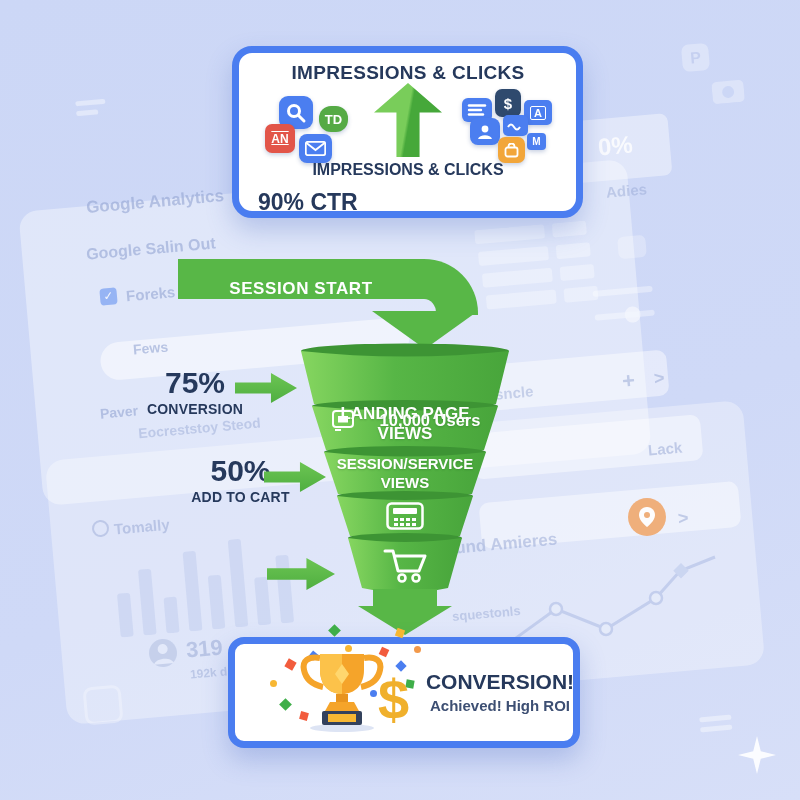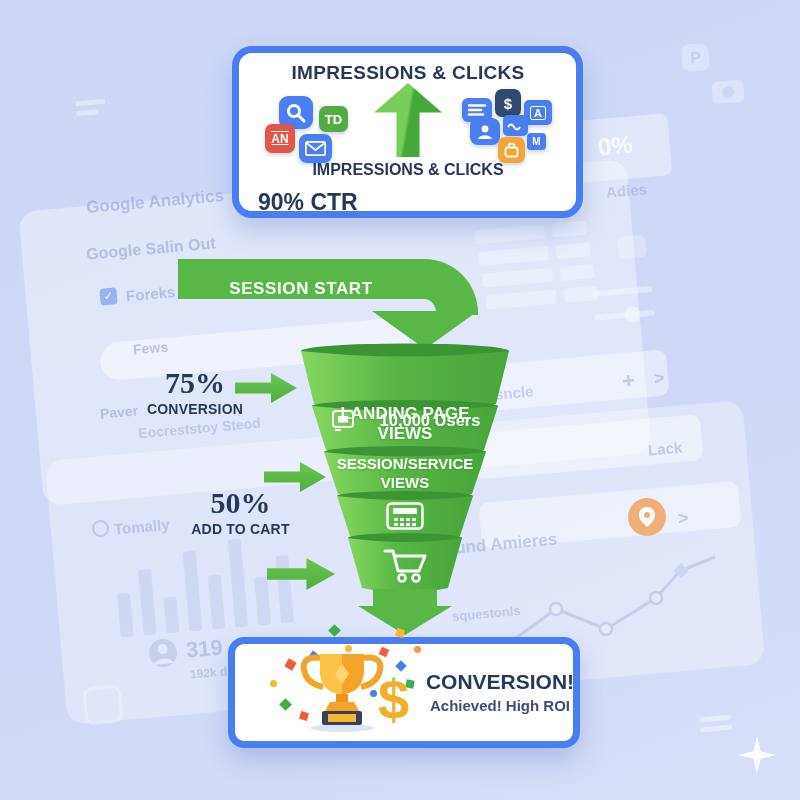--- a/index.html
+++ b/index.html
@@ -19,21 +19,21 @@
   .frame-box{box-sizing:border-box;background:#ffffff;border:7px solid #4a7df0;box-shadow:0 12px 26px rgba(70,100,190,0.28);}
   
   .icon-sq{display:flex;align-items:center;justify-content:center;color:#fff;font-weight:bold;box-shadow:0 2px 4px rgba(40,70,140,0.25);}
   
   .banner{background:#58b747;color:#fff;font-weight:bold;display:flex;align-items:flex-end;justify-content:center;letter-spacing:0.6px;}
   .elbow{width:12px;height:16px;border-top:40px solid #58b747;border-right:42px solid #58b747;border-top-right-radius:54px;}
   .down-arrowhead{background:#58b747;clip-path:polygon(0 0,100% 0,50% 100%);}
   .green-arrow-right{background:linear-gradient(180deg,#6cc553,#4fae40);clip-path:polygon(0 32%,58% 32%,58% 0,100% 50%,58% 100%,58% 68%,0 68%);}
   .up-arrow{background:linear-gradient(100deg,#79cd5a 48%,#46a83a 52%);clip-path:polygon(50% 0%,100% 40%,67% 40%,67% 100%,33% 100%,33% 40%,0% 40%);}
   .funnel-text{color:#fff;font-weight:bold;text-align:center;text-shadow:0 1px 2px rgba(20,80,20,0.25);}
-  .metric-value{font-size:30px;font-weight:bold;color:#26395c;text-align:center;line-height:1;font-family:Liberation Serif, serif;}
+  .metric-value{font-size:30px;font-weight:bold;color:#26395c;text-align:center;line-height:1;}
   .metric-label{font-size:14px;font-weight:bold;color:#26395c;text-align:center;letter-spacing:0.2px;line-height:1.25;}
   .confetti{position:absolute;}
 </style>
 </head>
 <body>
 
 <div id="canvas">
 
   <div class="abs bg-card" style="left:30px;top:185px;width:610px;height:295px;"></div>
   <div class="abs bg-card" style="left:55px;top:430px;width:700px;height:265px;background:rgba(255,255,255,0.33);"></div>
@@ -148,21 +148,21 @@
 
   <div class="abs frame-box" style="left:232px;top:46px;width:351px;height:172px;border-radius:20px;"></div>
   <div class="abs navy" style="left:248px;top:62px;width:320px;text-align:center;font-size:19px;font-weight:bold;letter-spacing:0.3px;">IMPRESSIONS &amp; CLICKS</div>
 
   <div class="abs icon-sq" style="left:279px;top:96px;width:34px;height:33px;background:#4b7ef0;border-radius:9px;">
     <svg width="22" height="22" viewBox="0 0 22 22">
         <circle cx="9" cy="9" r="5.5" fill="none" stroke="#fff" stroke-width="3"></circle>
         <line x1="13.5" y1="13.5" x2="19" y2="19" stroke="#fff" stroke-width="3" stroke-linecap="round"></line>
       </svg>
   </div>
-  <div class="abs icon-sq" style="left:319px;top:106px;width:29px;height:26px;background:#55aa45;border-radius:7px;font-size:13px;">
+  <div class="abs icon-sq" style="left:319px;top:106px;width:29px;height:26px;background:#55aa45;border-radius:12px;font-size:13px;">
     <span>TD</span>
   </div>
   <div class="abs icon-sq" style="left:265px;top:124px;width:30px;height:29px;background:#e25549;border-radius:7px;font-size:12px;">
     <span style="text-decoration:underline overline;">AN</span>
   </div>
   <div class="abs icon-sq" style="left:299px;top:134px;width:33px;height:29px;background:#4b7ef0;border-radius:8px;">
     <svg width="21" height="15" viewBox="0 0 21 15">
         <rect x="0.8" y="0.8" width="19.4" height="13.4" rx="2" fill="none" stroke="#fff" stroke-width="1.8"></rect>
         <polyline points="1.5,2 10.5,9 19.5,2" fill="none" stroke="#fff" stroke-width="1.8"></polyline>
       </svg>
@@ -272,21 +272,21 @@
     <circle cx="20" cy="33" r="3.5" fill="none" stroke="#fff" stroke-width="2.6"></circle>
     <circle cx="34" cy="33" r="3.5" fill="none" stroke="#fff" stroke-width="2.6"></circle>
   </svg>
 
   <div class="abs" style="left:125px;top:368px;width:140px;">
     <div class="metric-value">75%</div>
     <div class="metric-label" style="margin-top:3px;">CONVERSION</div>
   </div>
   <div class="abs green-arrow-right" style="left:235px;top:373px;width:62px;height:30px;"></div>
 
-  <div class="abs" style="left:168px;top:456px;width:145px;margin-top:32px;">
+  <div class="abs" style="left:168px;top:456px;width:145px;">
     <div class="metric-value">50%</div>
     <div class="metric-label" style="margin-top:3px;">ADD TO CART</div>
   </div>
   <div class="abs green-arrow-right" style="left:264px;top:462px;width:62px;height:30px;"></div>
 
   <div class="abs green-arrow-right" style="left:267px;top:558px;width:68px;height:32px;"></div>
 
   <div class="abs frame-box" style="left:228px;top:637px;width:352px;height:111px;border-radius:16px;"></div>
 
   <div class="confetti" style="left:330px;top:626px;width:9px;height:9px;background:#3fae49;transform:rotate(45deg);"></div>

